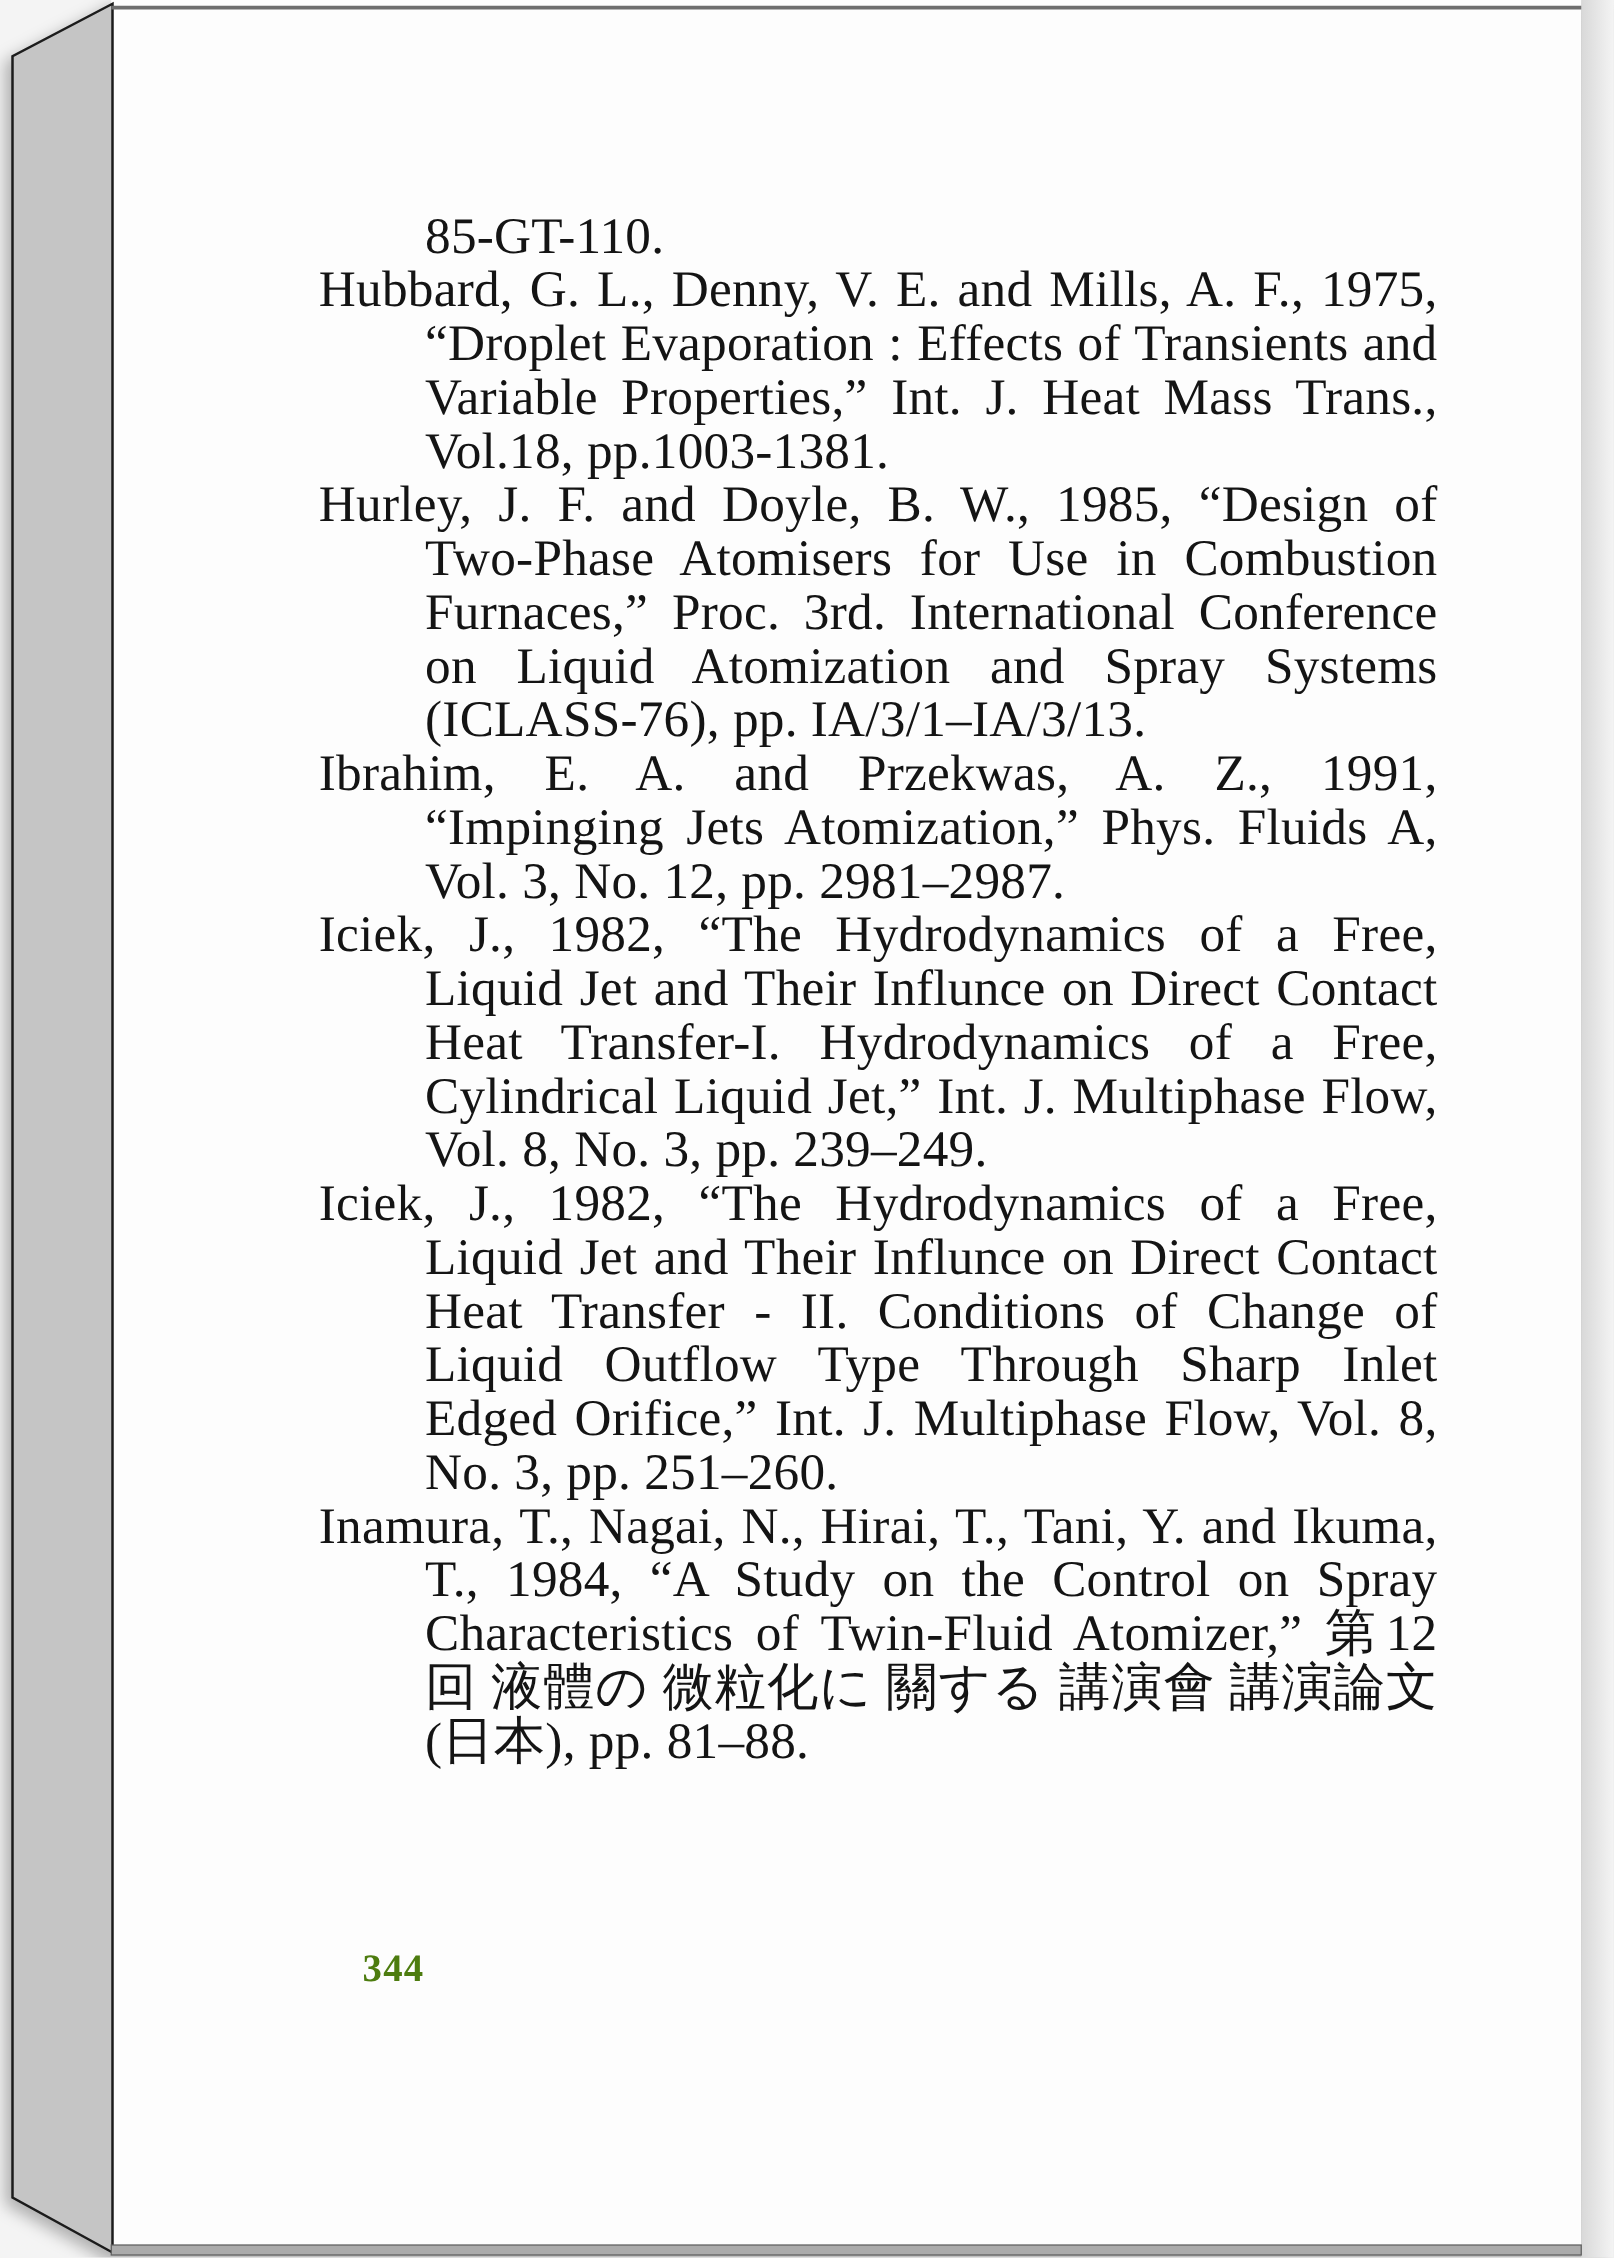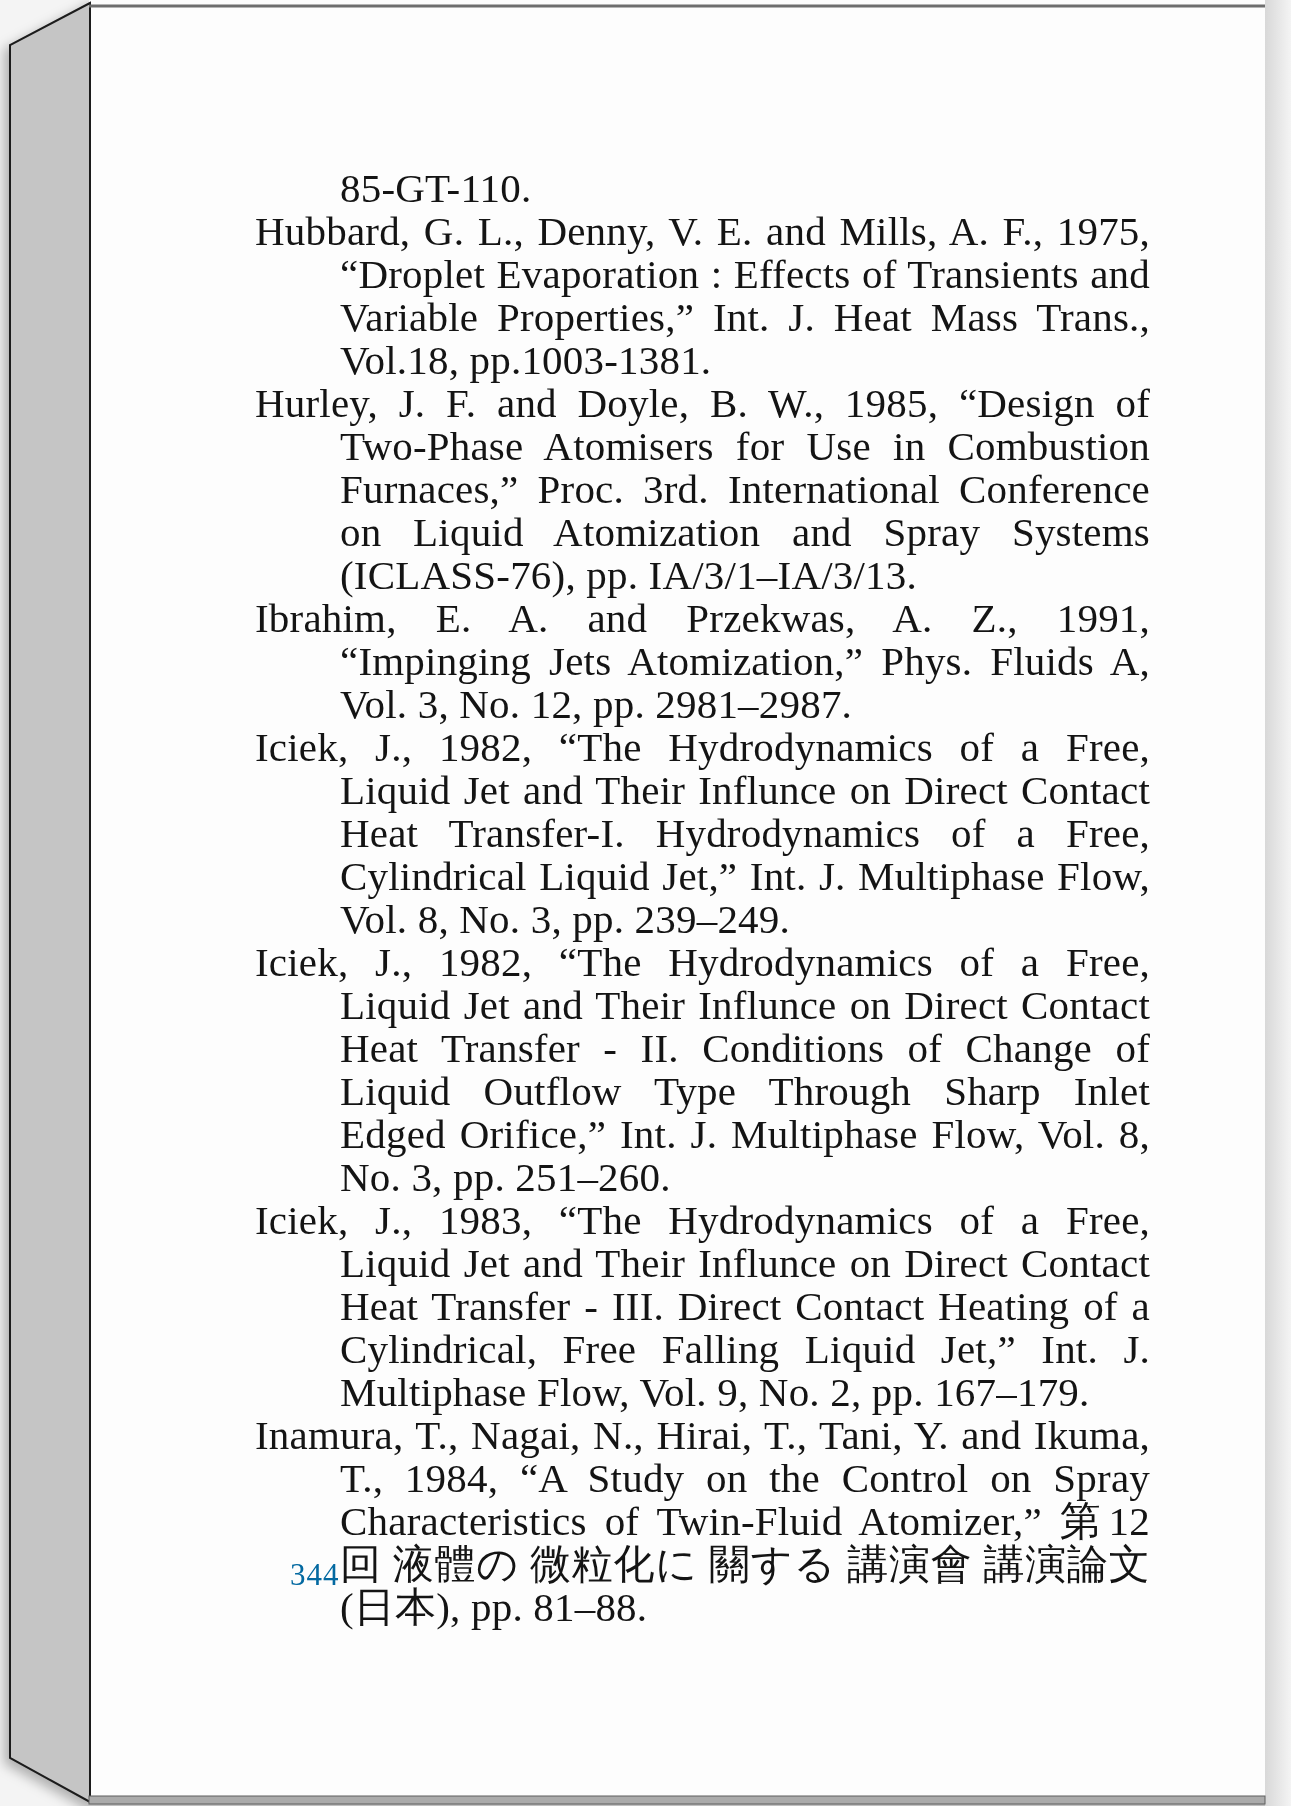--- a/index.html
+++ b/index.html
@@ -45,22 +45,22 @@
     text-indent: 0;
   }
   .entry.jlast {
     text-align-last: justify;
   }
   .page-number {
     position: absolute;
     left: 290px;
     top: 1557px;
     font-size: 31px;
-    font-weight: normal;
-    color: #0369a1;
+    font-weight: bold;
+    color: #4d7c0f;
     letter-spacing: 1px;
   }
 </style>
 </head>
 <body>
 
 <div class="canvas">
 
   <svg class="book-shape" width="1291" height="1806" viewBox="0 0 1291 1806">
     <defs>
@@ -82,20 +82,19 @@
   </svg>
 
   <div class="page-content">
     <div id="refs">
         <div class="entry cont">85-GT-110.</div>
         <div class="entry">Hubbard, G. L., Denny, V. E. and Mills, A. F., 1975, “Droplet Evaporation : Effects of Transients and Variable Properties,” Int. J. Heat Mass Trans., Vol.18, pp.1003-1381.</div>
         <div class="entry">Hurley, J. F. and Doyle, B. W., 1985, “Design of Two-Phase Atomisers for Use in Combustion Furnaces,” Proc. 3rd. International Conference on Liquid Atomization and Spray Systems (ICLASS-76), pp. IA/3/1–IA/3/13.</div>
         <div class="entry">Ibrahim, E. A. and Przekwas, A. Z., 1991, “Impinging Jets Atomization,” Phys. Fluids A, Vol. 3, No. 12, pp. 2981–2987.</div>
         <div class="entry">Iciek, J., 1982, “The Hydrodynamics of a Free, Liquid Jet and Their Influnce on Direct Contact Heat Transfer-I. Hydrodynamics of a Free, Cylindrical Liquid Jet,” Int. J. Multiphase Flow, Vol. 8, No. 3, pp. 239–249.</div>
         <div class="entry">Iciek, J., 1982, “The Hydrodynamics of a Free, Liquid Jet and Their Influnce on Direct Contact Heat Transfer - II. Conditions of Change of Liquid Outflow Type Through Sharp Inlet Edged Orifice,” Int. J. Multiphase Flow, Vol. 8, No. 3, pp. 251–260.</div>
-        <div class="entry">Iciek, J., 1983, “The Hydrodynamics of a Free, Liquid Jet and Their Influnce on Direct Contact Heat Transfer - III. Direct Contact Heating of a Cylindrical, Free Falling Liquid Jet,” Int. J. Multiphase Flow, Vol. 9, No. 2, pp. 167–179.</div>
         <div class="entry">Inamura, T., Nagai, N., Hirai, T., Tani, Y. and Ikuma, T., 1984, “A Study on the Control on Spray Characteristics of Twin-Fluid Atomizer,” 第12回 液體の 微粒化に 關する 講演會 講演論文 (日本), pp. 81–88.</div>
       </div>
   </div>
 
   <div class="page-number">344</div>
 
 </div>
 
 </body></html>

